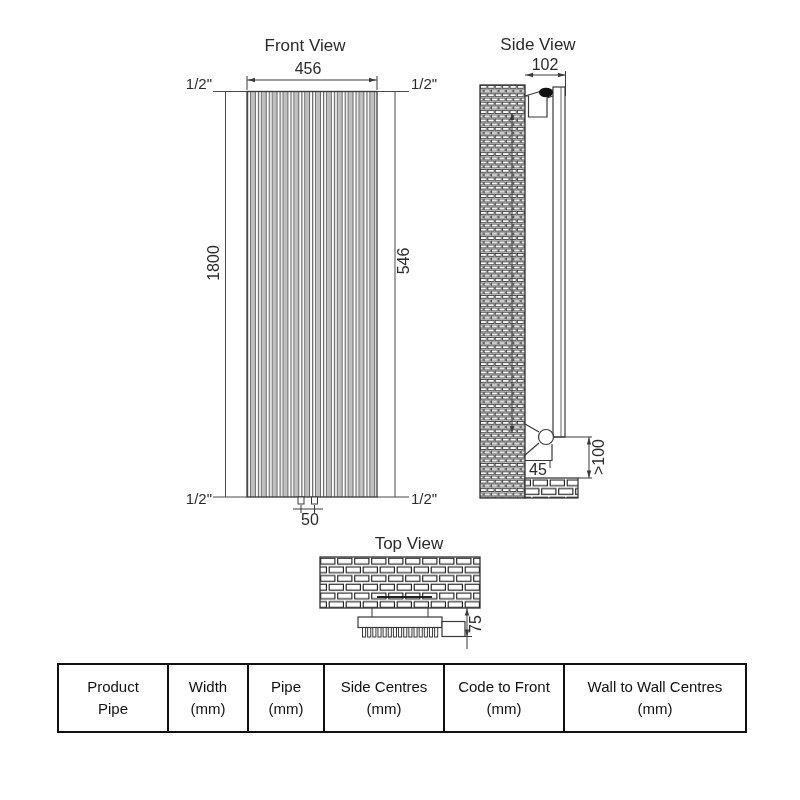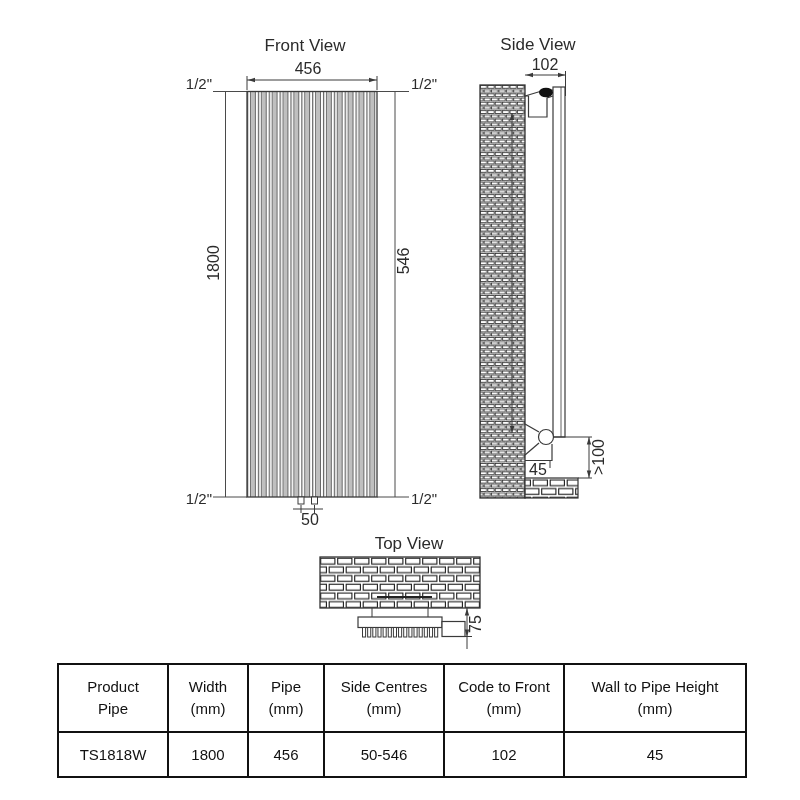--- a/index.html
+++ b/index.html
@@ -206,28 +206,20 @@
       </td>
       <td class="hdr">
         <div>Side Centres</div>
         <div>(mm)</div>
       </td>
       <td class="hdr">
         <div>Code to Front</div>
         <div>(mm)</div>
       </td>
       <td class="hdr">
-        <div>Wall to Pipe Height</div>
-        <div>(mm)</div>
-      </td>
-    </tr>
-    <tr>
-      <td class="val">TS1818W</td>
-      <td class="val">1800</td>
-      <td class="val">456</td>
-      <td class="val">50-546</td>
-      <td class="val">102</td>
-      <td class="val">45</td>
+        <div>Wall to Wall Centres</div>
+        <div>(mm)</div>
+      </td>
     </tr>
   </tbody>
 </table>
 
 </div>
 
 </body></html>

